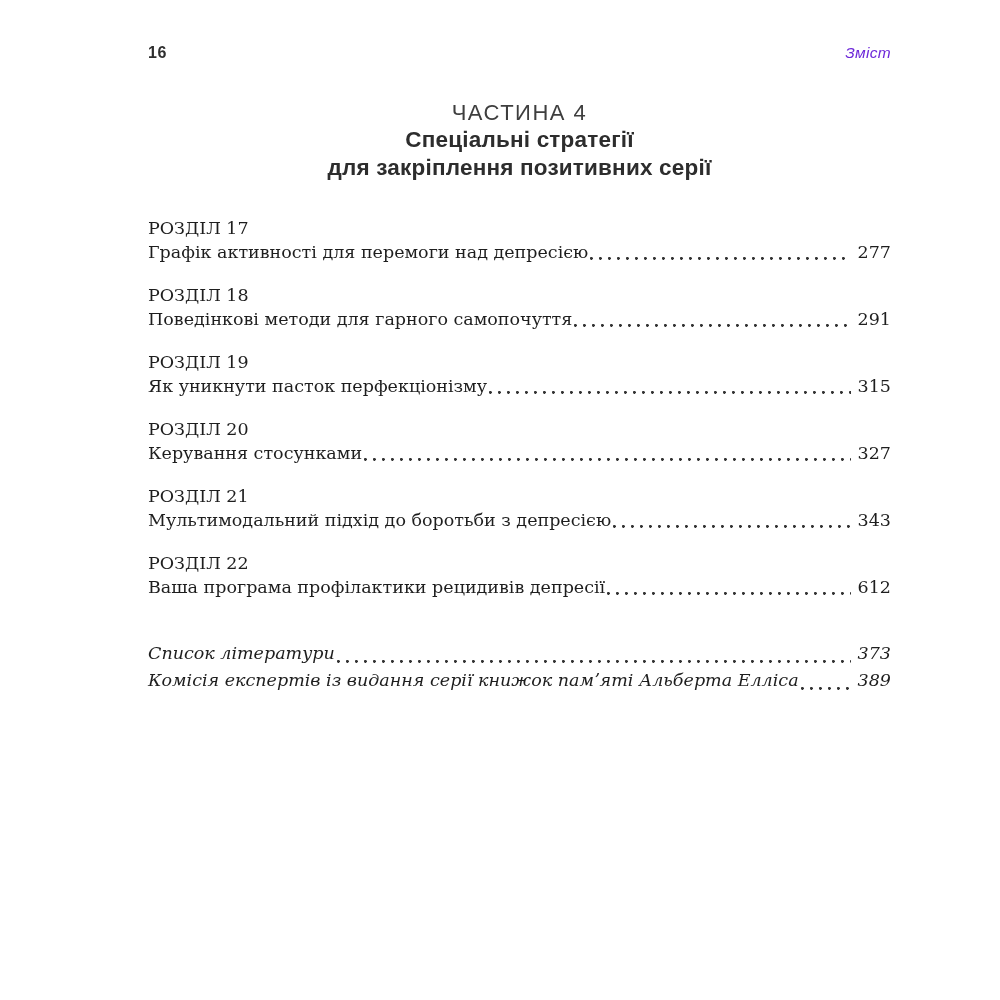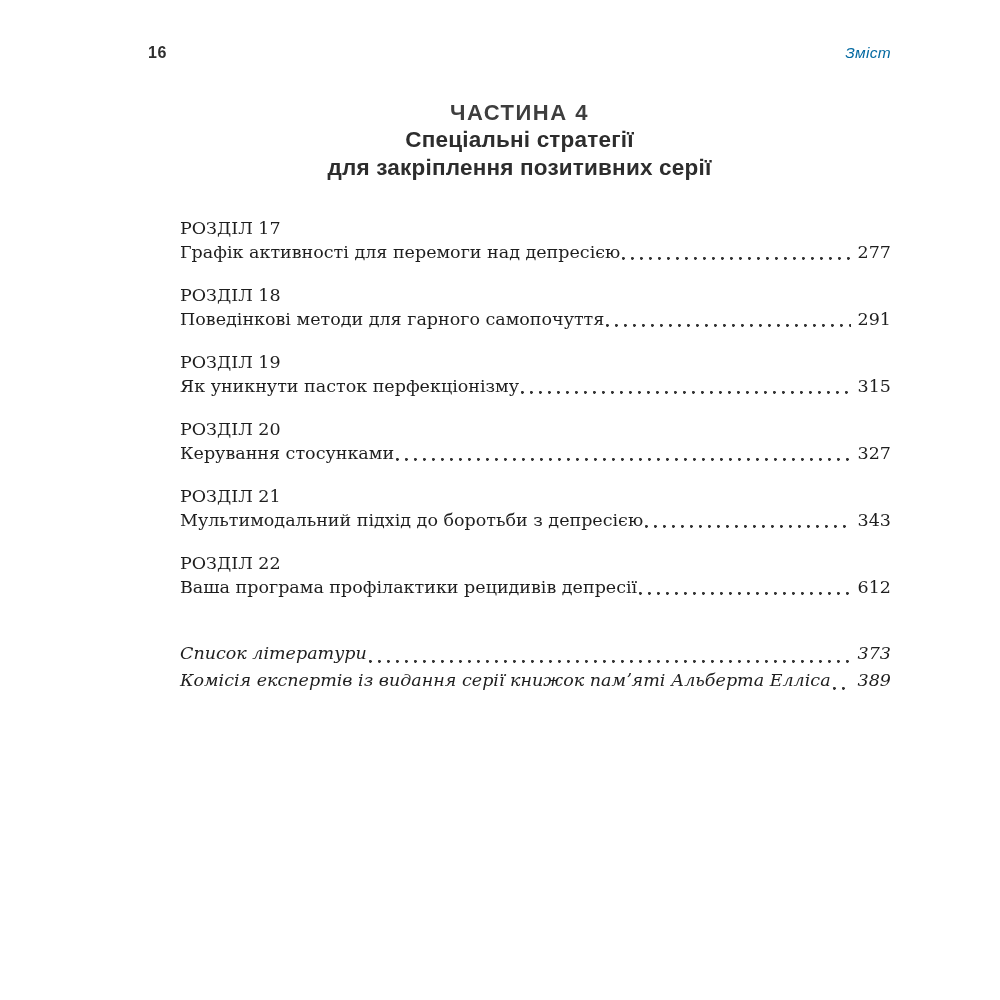--- a/index.html
+++ b/index.html
@@ -26,50 +26,49 @@
   }
   .page-number {
     font-size: 16px;
     font-weight: 700;
     letter-spacing: 0.5px;
     color: #2e2e2e;
   }
   .running-title {
     font-size: 15.5px;
     font-style: italic;
-    color: #0369a1;
+    color: #6d28d9;
     letter-spacing: 0.3px;
   }
 
   
   .part-block {
     margin-top: 38px;
     text-align: center;
   }
   .part-kicker {
     font-size: 22px;
-    font-weight: 700;
+    font-weight: 400;
     letter-spacing: 1.5px;
     color: #3e3e3e;
   }
   .part-title {
     font-size: 22.5px;
     font-weight: 700;
     line-height: 28px;
     color: #2d2d2d;
     letter-spacing: 0.2px;
   }
 
   
   .toc {
     margin-top: 34px;
     font-family: "DejaVu Serif", serif;
     font-size: 17.5px;
     color: #1e1e1e;
-    margin-left: 32px;
   }
   .toc-entry {
     margin-bottom: 19px;
     line-height: 24px;
   }
   .toc-label { white-space: nowrap; }
   .toc-line {
     display: flex;
     line-height: 24px;
   }

